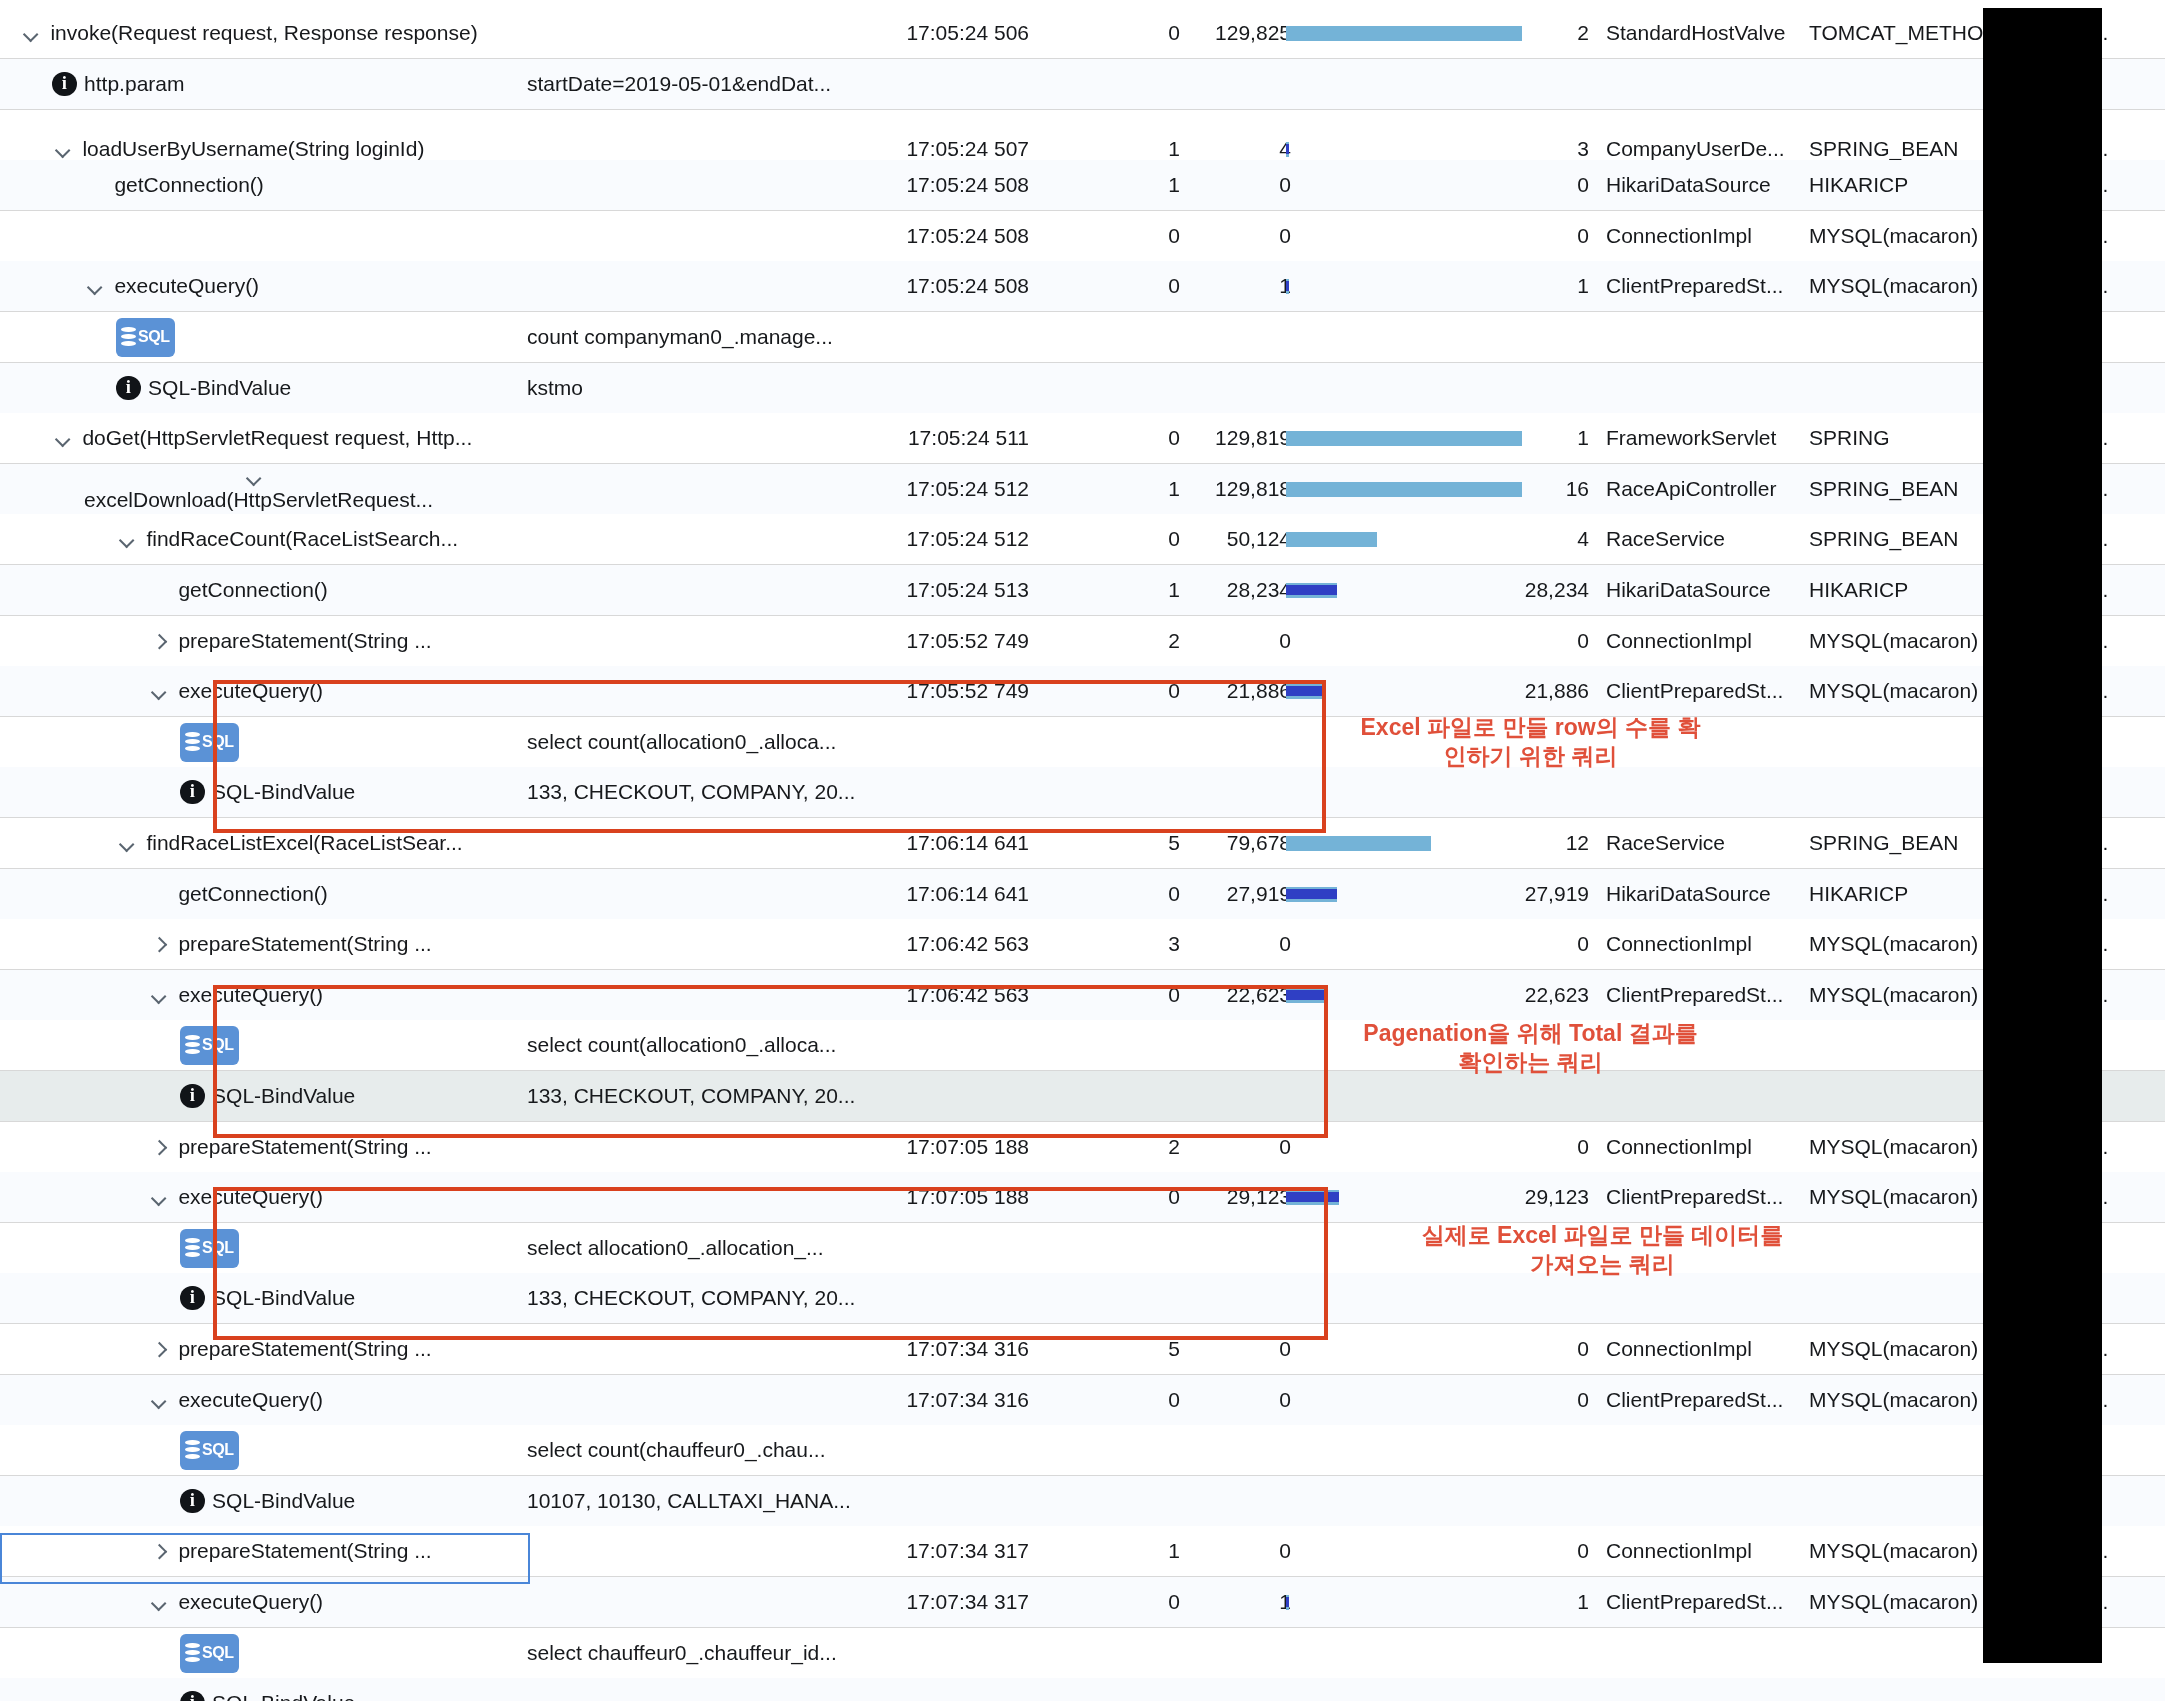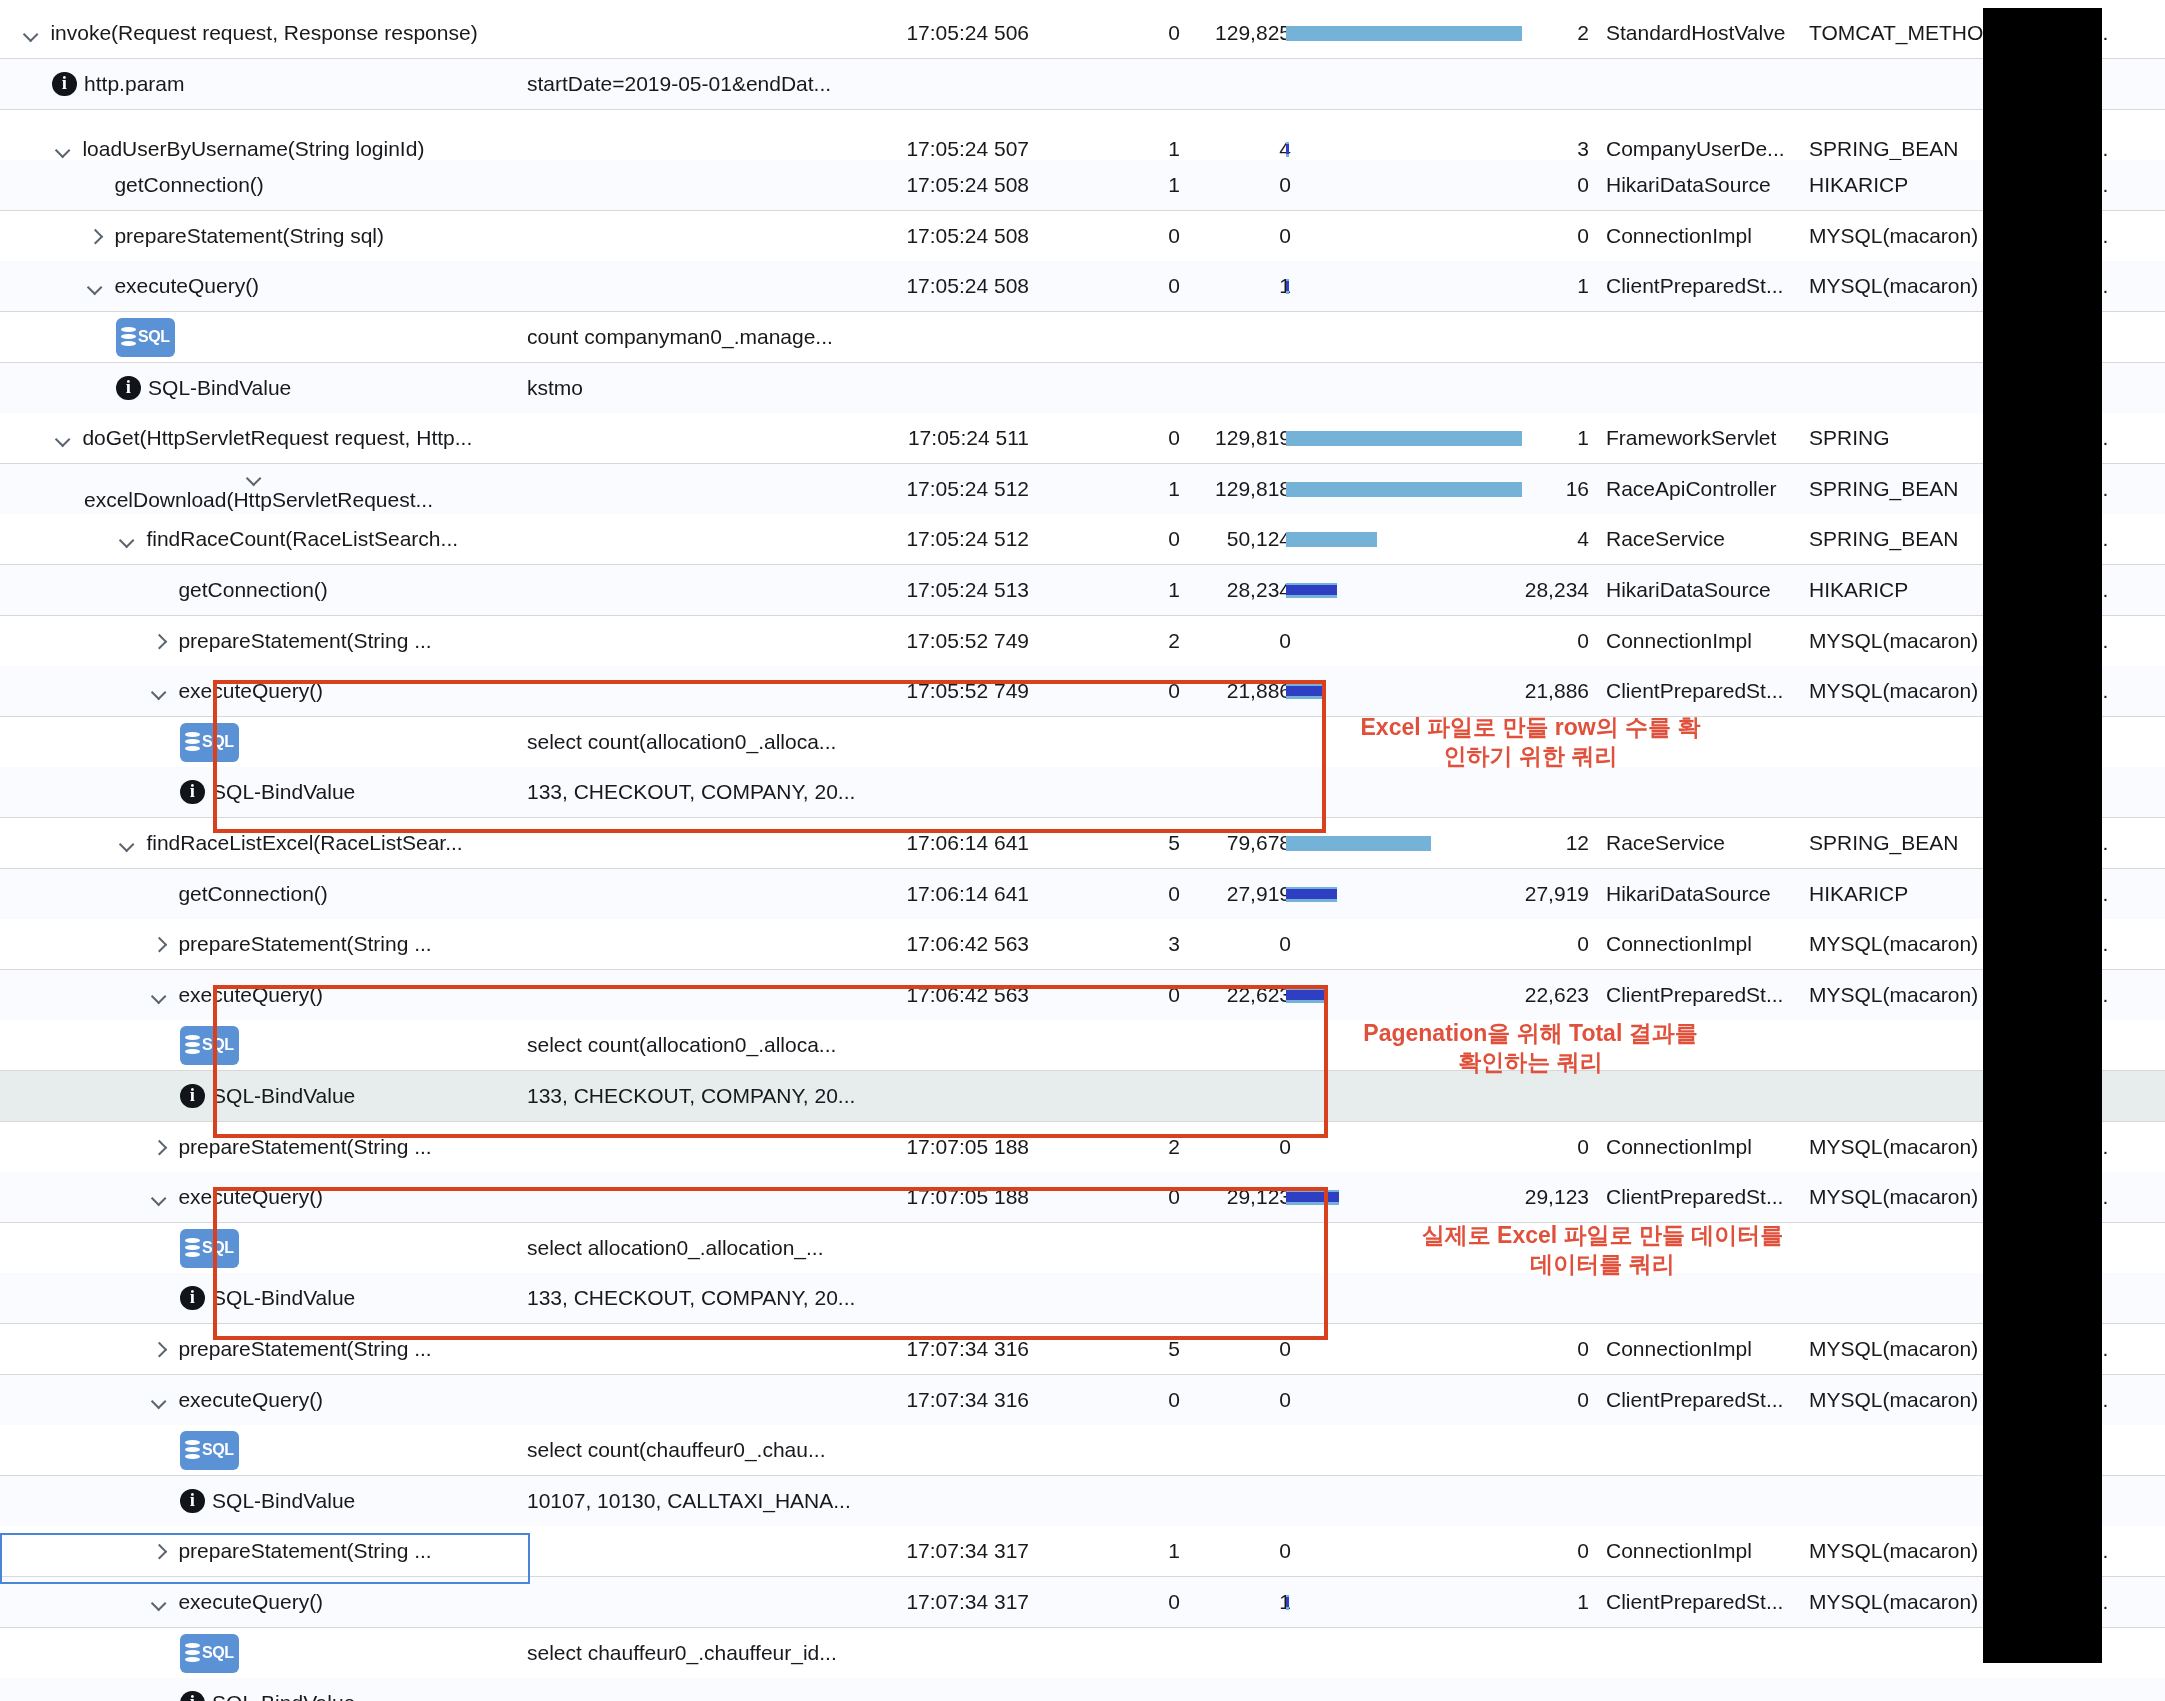--- a/index.html
+++ b/index.html
@@ -186,26 +186,20 @@
       </div>
       <div class="cell c-time">17:05:24 508</div>
       <div class="cell c-gap">1</div>
       <div class="cell c-exec">0</div>
       <div class="cell c-self">0</div>
       <div class="cell c-cls">HikariDataSource</div>
       <div class="cell c-api">HIKARICP</div>
       <div class="cell c-agent">n-age...</div>
     </div>
     <div class="row" style="top: 211px; height: 51px;">
-      <div class="cell c-name">
-        <div class="tname" style="margin-left: 84px;">
-          <span class="chev right"></span>
-          <span>prepareStatement(String sql)</span>
-        </div>
-      </div>
       <div class="cell c-time">17:05:24 508</div>
       <div class="cell c-gap">0</div>
       <div class="cell c-exec">0</div>
       <div class="cell c-self">0</div>
       <div class="cell c-cls">ConnectionImpl</div>
       <div class="cell c-api">MYSQL(macaron)</div>
       <div class="cell c-agent">n-age...</div>
     </div>
     <div class="row alt" style="top: 261px; height: 51px;">
       <div class="cell c-name">
@@ -689,19 +683,19 @@
 
 <div class="redbox" style="left:213px;top:985px;width:1115px;height:153px;"></div>
 <div class="redtext" style="left:1349px;top:1019px;">
   <div>Pagenation을 위해 Total 결과를</div>
   <div>확인하는 쿼리</div>
 </div>
 
 <div class="redbox" style="left:213px;top:1187px;width:1115px;height:153px;"></div>
 <div class="redtext" style="left:1421px;top:1221px;">
   <div>실제로 Excel 파일로 만들 데이터를</div>
-  <div>데이터를 쿼리</div>
+  <div>가져오는 쿼리</div>
 </div>
 
 <div class="selbox" style="left:0px;top:1533px;width:530px;height:51px;"></div>
 
 <div class="redact" style="left:1983px;top:8.4px;width:119px;height:1655px;"></div>
 
 
 </body></html>

